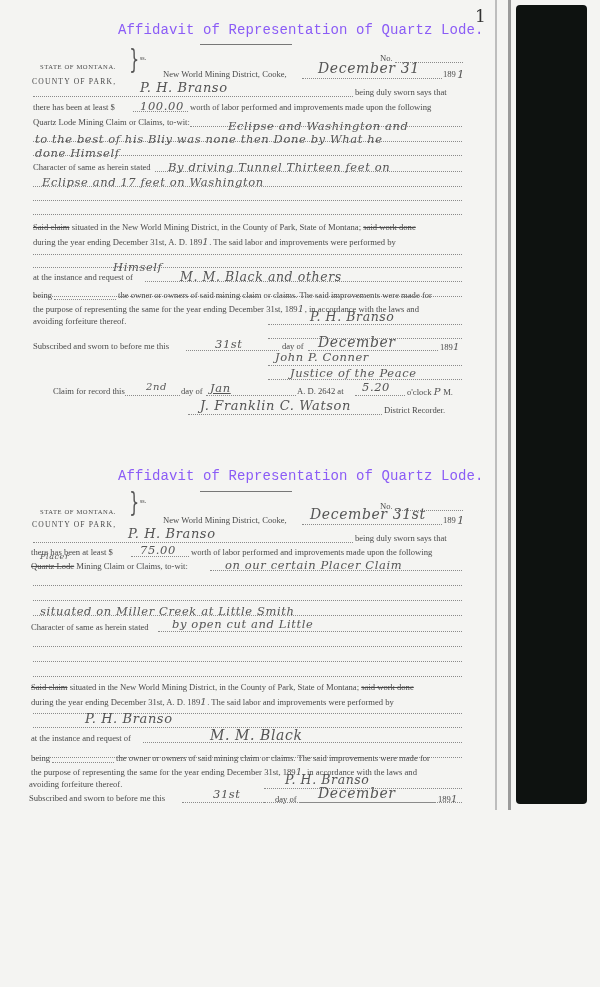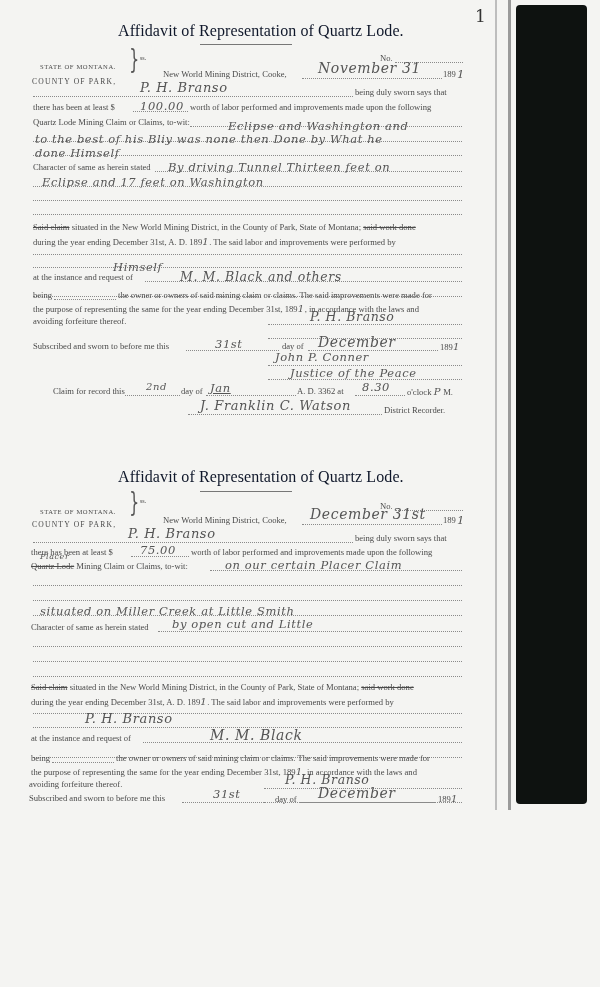--- a/index.html
+++ b/index.html
@@ -6,22 +6,22 @@
   body {
     width:600px; height:987px; position:relative; overflow:hidden;
     background:#f4f4f2;
     font-family:"Liberation Serif","DejaVu Serif",serif;
     color:#3a3a3a;
   }
   .page { position:absolute; left:0; top:0; width:600px; height:987px; }
   .abs { position:absolute; white-space:nowrap; }
   .print { font-size:8.6px; color:#4a4a4a; }
   .title {
-    font-family:Liberation Serif, serif;
-    font-size:16px; color:#0f172a; letter-spacing:0.1px; font-weight:normal;
+    font-family:Liberation Mono, monospace;
+    font-size:14px; color:#8b5cf6; letter-spacing:0.1px; font-weight:normal;
   }
   .caps { font-size:7.6px; letter-spacing:1.2px; color:#4a4a4a;margin-top:26px; }
   .caps-sm { font-size:6.6px; letter-spacing:0.6px; color:#4a4a4a; }
   .hand {
     font-family:"DejaVu Serif","Liberation Serif",serif;
     font-style:italic; color:#555; font-size:11.5px; letter-spacing:0.6px;
   }
   .dots { position:absolute; height:0; border-bottom:1px dotted #8a8a8a; }
   .rule { position:absolute; height:0; border-bottom:1px solid #777; }
   .strike { text-decoration:line-through; }
@@ -51,21 +51,21 @@
 
     <div class="abs caps" style="left:32px; top:51px;">COUNTY OF PARK,</div>
     <div class="abs caps-sm" style="left:40px; top:63px;">STATE OF MONTANA.</div>
     <div class="abs brace" style="left:126px; top:44px;">}</div>
     <div class="abs print" style="left:140px; top:55px; font-size:6px;">ss.</div>
     <div class="abs print" style="left:380px; top:53px;">No.</div>
     <div class="dots" style="left:395px; top:62px; width:68px;"></div>
 
     <div class="abs print" style="left:163px; top:69px;">New World Mining District, Cooke,</div>
     <div class="dots" style="left:302px; top:78px; width:140px;"></div>
-    <div class="abs hand" style="left:318px; top:60px; font-size:14px;">November 31</div>
+    <div class="abs hand" style="left:318px; top:60px; font-size:14px;">December 31</div>
     <div class="abs print" style="left:443px; top:69px;">189</div>
     <div class="abs hand" style="left:457px; top:67px;">1</div>
 
     <div class="dots" style="left:33px; top:96px; width:320px;"></div>
     <div class="abs hand" style="left:140px; top:80px; font-size:13px;">P. H. Branso</div>
     <div class="abs print" style="left:355px; top:87px;">being duly sworn says that</div>
 
     <div class="abs print" style="left:33px; top:102px;">there has been at least $</div>
     <div class="dots" style="left:133px; top:111px; width:55px;"></div>
     <div class="abs hand" style="left:140px; top:99px;">100.00</div>
@@ -128,23 +128,23 @@
     <div class="abs hand" style="left:275px; top:350px;">John P. Conner</div>
     <div class="dots" style="left:268px; top:379px; width:194px;"></div>
     <div class="abs hand" style="left:290px; top:366px;">Justice of the Peace</div>
 
     <div class="abs print" style="left:53px; top:386px;">Claim for record this</div>
     <div class="dots" style="left:125px; top:395px; width:55px;"></div>
     <div class="abs hand" style="left:146px; top:381px; font-size:10px;">2nd</div>
     <div class="abs print" style="left:181px; top:386px;">day of</div>
     <div class="dots" style="left:206px; top:395px; width:90px;"></div>
     <div class="abs hand" style="left:210px; top:381px;text-decoration:underline;">Jan</div>
-    <div class="abs print" style="left:297px; top:386px;"><span>A. D. 336</span><span>2</span> <span>at</span></div>
+    <div class="abs print" style="left:297px; top:386px;"><span>A. D. 264</span><span>2</span> <span>at</span></div>
     <div class="dots" style="left:355px; top:395px; width:50px;"></div>
-    <div class="abs hand" style="left:362px; top:380px;">8.30</div>
+    <div class="abs hand" style="left:362px; top:380px;">5.20</div>
     <div class="abs print" style="left:407px; top:386px;"><span>o'clock</span> <span class="hand" style="font-size:10px;">P</span> <span>M.</span></div>
 
     <div class="dots" style="left:188px; top:414px; width:194px;"></div>
     <div class="abs hand" style="left:200px; top:398px; font-size:13px;">J. Franklin C. Watson</div>
     <div class="abs print" style="left:384px; top:405px;">District Recorder.</div>
   </div>
 
   <div>
     <div class="abs title" style="left:118px; top:468px;">Affidavit of Representation of Quartz Lode.</div>
     <div class="rule" style="left:200px; top:491px; width:92px;"></div>

